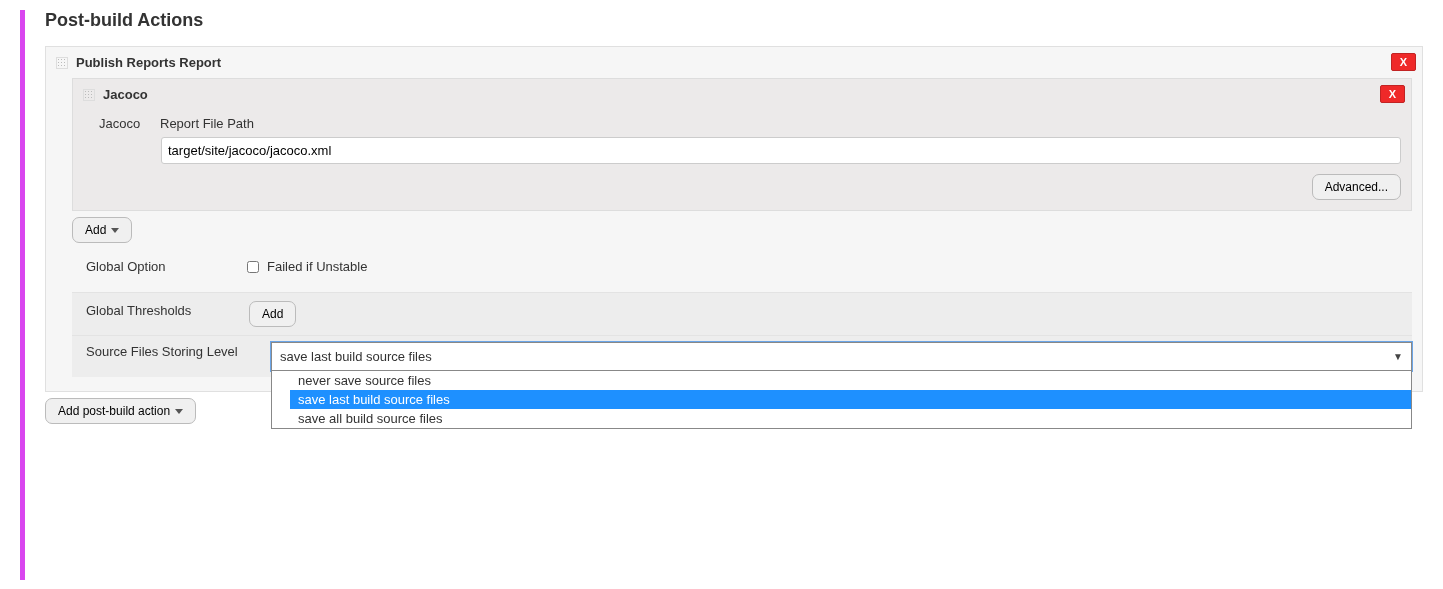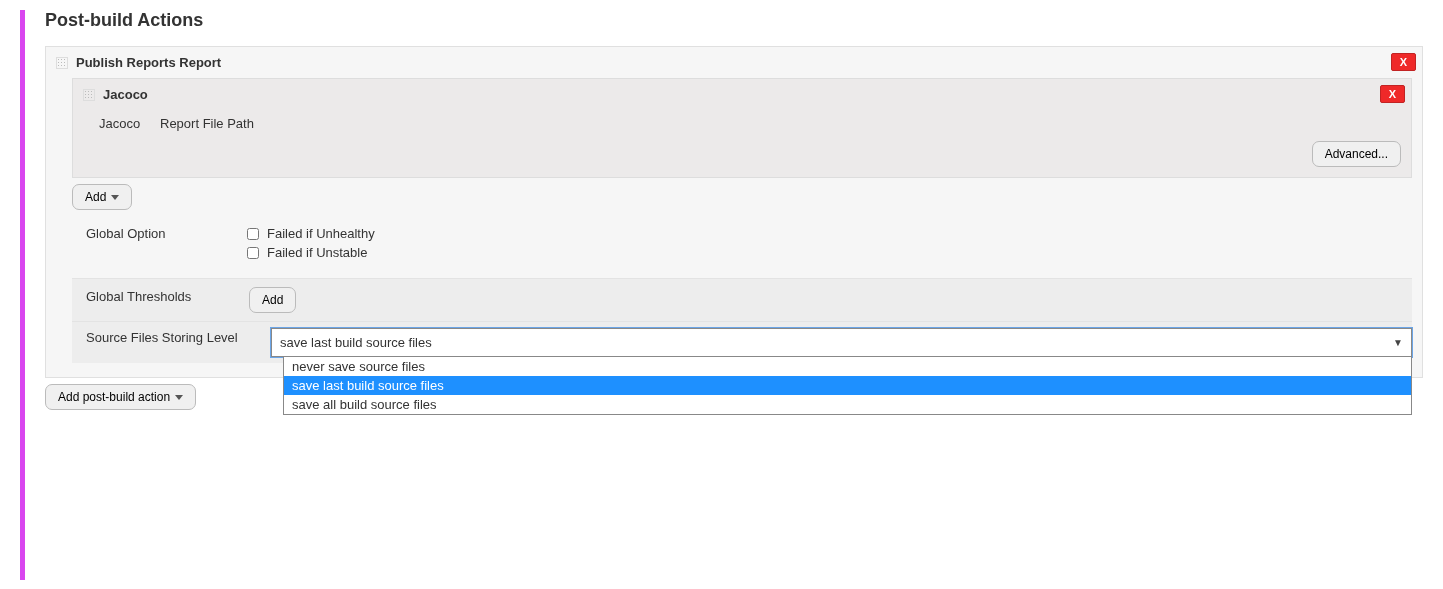--- a/index.html
+++ b/index.html
@@ -158,26 +158,27 @@
       align-items: center;
       cursor: pointer;
     }
     .select-arrow {
       font-size: 10px;
       color:#444;
     }
     .select-options {
       position: absolute;
       top: 100%;
-      left: 12px;
+      left: 0;
       right: 0;
       background: #fff;
       border: 1px solid #888;
       border-top: none;
       z-index: 10;
+      padding-left: 18px;
     }
     .select-option {
       padding: 2px 8px;
       font-size: 13px;
       cursor: pointer;
     }
     .select-option.selected {
       background: #1e90ff;
       color: #fff;
     }
@@ -206,41 +207,40 @@
         <button class="delete-btn">X</button>
         <div class="nested-header">
           <span class="drag-handle"></span>
           <span class="block-title">Jacoco</span>
         </div>
         <div class="nested-body">
           <div class="form-row">
             <span class="form-label">Jacoco</span>
             <span class="form-sublabel">Report File Path</span>
           </div>
+          <div class="form-row" style="margin-left:62px;">
+            <input type="text" class="text-input" value="target/site/jacoco/jacoco.xml" style="">
+          </div>
           <div class="right-actions">
             <button class="btn">
               <span>Advanced...</span>
             </button>
           </div>
         </div>
       </div>
 
       <button class="btn">
         <span>Add</span>
         <span class="btn-dropdown-arrow"></span>
       </button>
 
       <div class="global-options-block">
         <div class="option-row">
           <div class="option-label-col">Global Option</div>
           <div class="option-value-col" id="checkbox-container">
-              <div class="checkbox-line">
-                <input type="checkbox" style="">
-                <span>Failed if Unhealthy</span>
-              </div>
               <div class="checkbox-line">
                 <input type="checkbox" style="">
                 <span>Failed if Unstable</span>
               </div>
             </div>
         </div>
 
         <div class="option-row threshold-row" style="padding:8px 0;margin-top:12px;">
           <div class="option-label-col">Global Thresholds</div>
           <div class="option-value-col">

